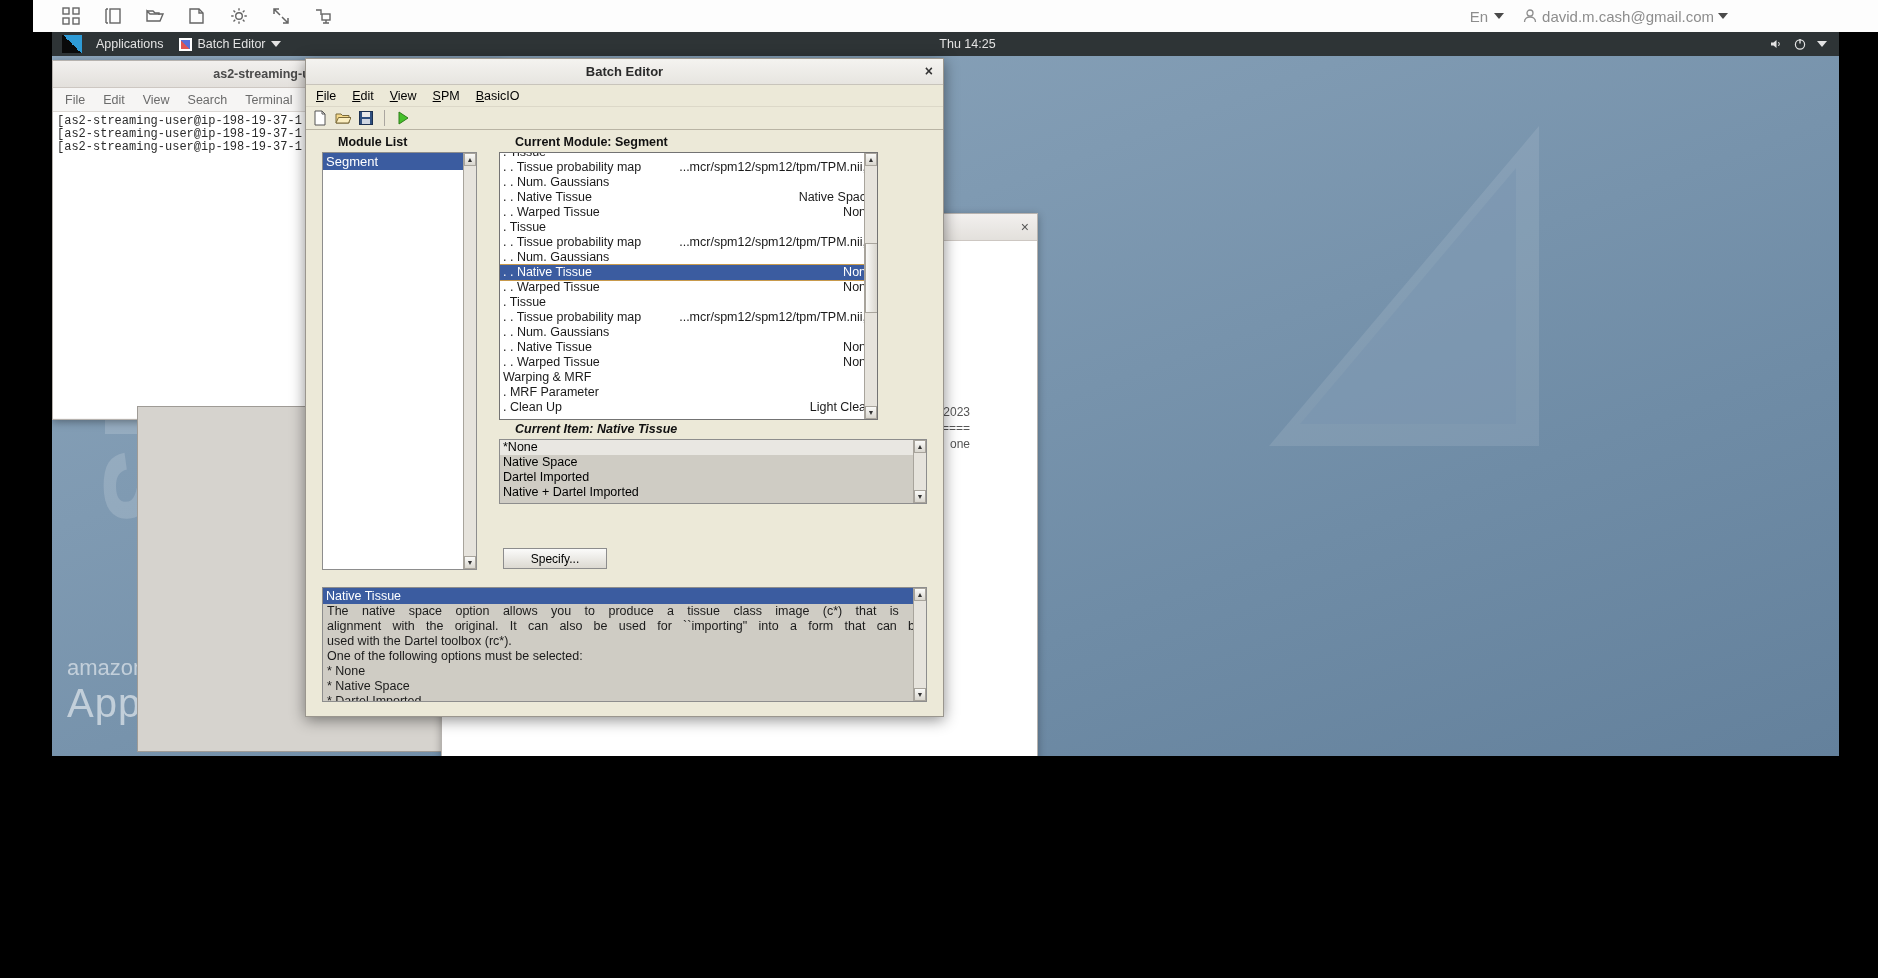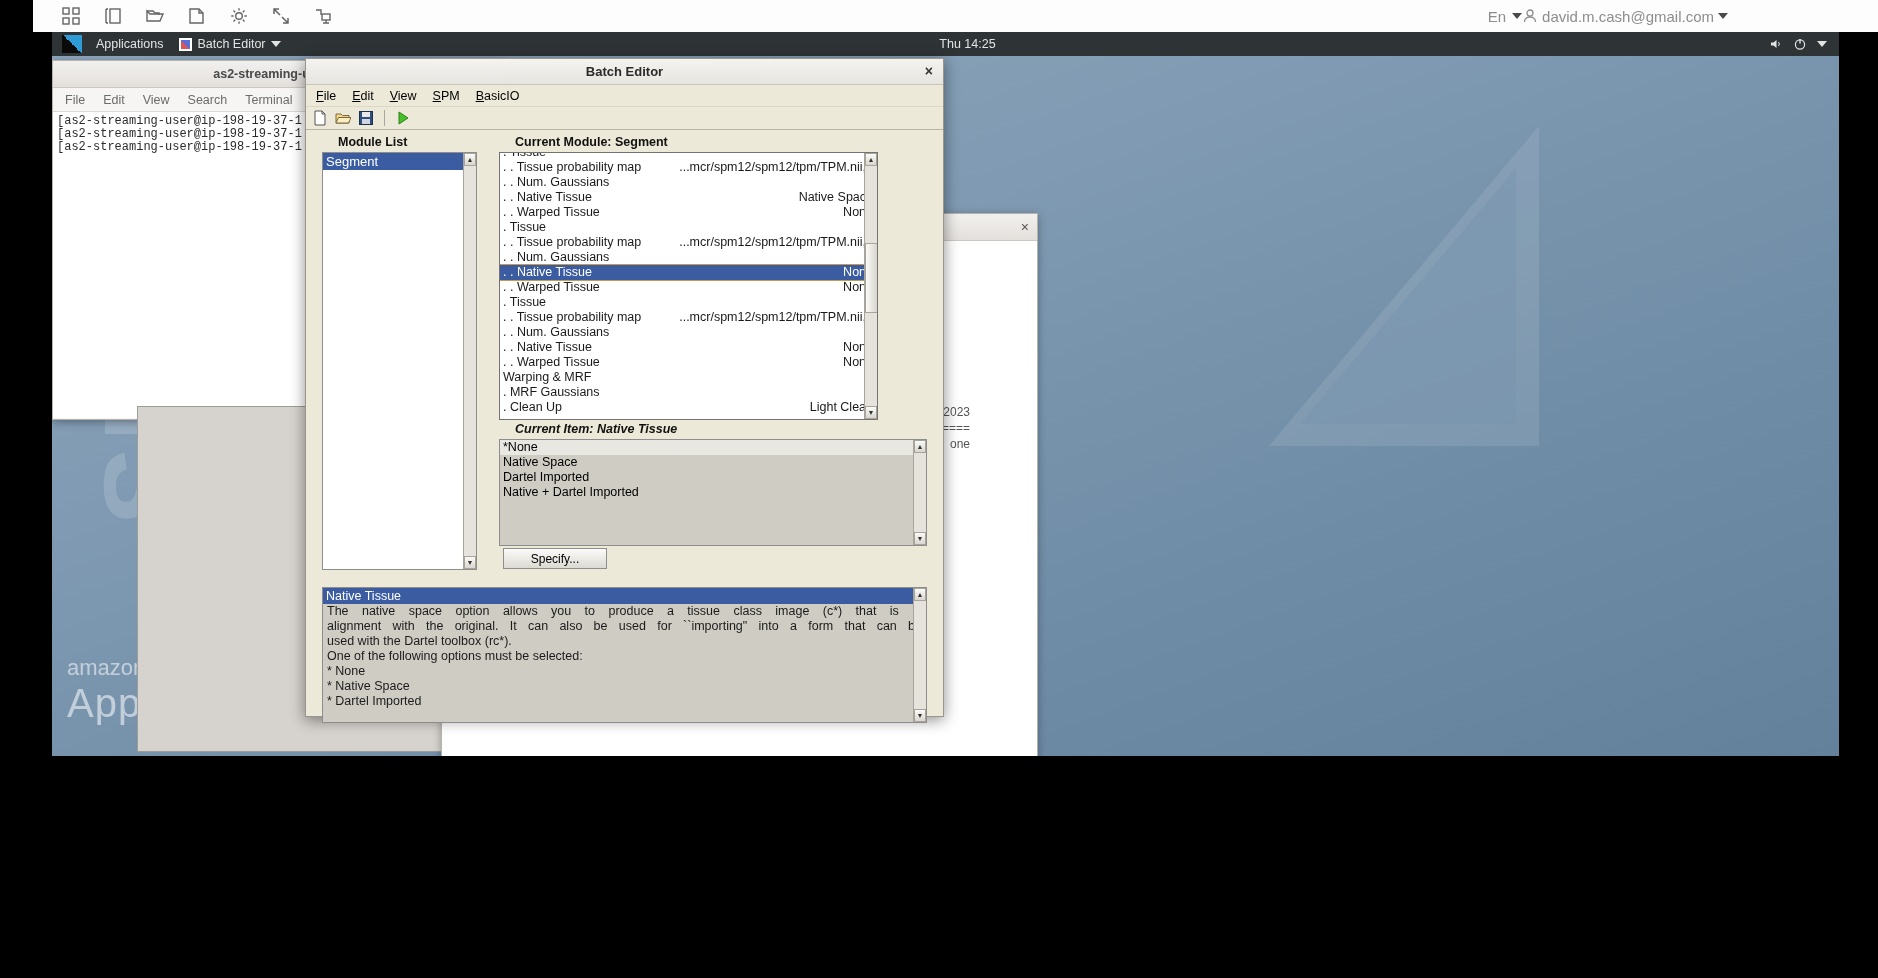--- a/index.html
+++ b/index.html
@@ -6,21 +6,21 @@
   html,body { width:1878px; height:978px; overflow:hidden; background:#000; }
   body { font-family:"Liberation Sans", sans-serif; }
 
   
   #appstream-bar{
     position:absolute; left:33px; top:0; width:1845px; height:32px;
     background:#fdfdfd; display:flex; align-items:center;
   }
   #appstream-bar .tools{ display:flex; align-items:center; gap:22px; margin-left:28px; }
   .as-icon{ width:20px; height:20px; opacity:.82; display:block; }
-  #appstream-bar .right{ margin-left:auto; display:flex; align-items:center; gap:0; margin-right:150px; color:#8d8d8d; font-size:15px; }
+  #appstream-bar .right{ margin-left:auto; display:flex; align-items:center; gap:18px; margin-right:150px; color:#8d8d8d; font-size:15px; }
   .lang-sel{ display:flex; align-items:center; gap:6px; }
   .user-sel{ display:flex; align-items:center; gap:4px; }
   .caret{ width:0;height:0;border-left:5px solid transparent;border-right:5px solid transparent;border-top:6px solid #4a4a4a; }
 
   
   #desktop{
     position:absolute; left:52px; top:56px; width:1787px; height:700px;
     background:linear-gradient(160deg,#8ea7bd 0%, #7f9ab2 35%, #6f8ca6 70%, #64819c 100%);
     overflow:hidden;
   }
@@ -107,30 +107,30 @@
   #curmod-lbl{ position:absolute; left:193px; top:5px; }
   #curmod{ position:absolute; left:193px; top:22px; width:379px; height:268px;
            background:#fff; border:1px solid #737373; overflow:hidden; }
   .row{ display:flex; justify-content:space-between; height:15px; line-height:15px;
         font-size:12.5px; padding:0 4px 0 3px; white-space:nowrap; color:#1a1a1a;}
   .row.sel{ background:#3b5ca0; color:#fff; outline:1px solid #c89a4c; }
   .row .k{ overflow:hidden; text-overflow:ellipsis; }
   .row .v{ margin-left:12px; }
 
   #curitem-lbl{ position:absolute; left:193px; top:292px;font-style:italic; }
-  #curitem{ position:absolute; left:193px; top:309px; width:428px; height:107px;
+  #curitem{ position:absolute; left:193px; top:309px; width:428px; height:65px;
             background:#cfccc4; border:1px solid #8d8d8d; overflow:hidden; }
   #curitem .opt{ height:15px; line-height:15px; font-size:12.5px; padding:0 3px; }
   #curitem .opt.first{ background:#e9e7e2; }
 
   #specify{ position:absolute; left:197px; top:418px; width:104px; height:21px;
             background:linear-gradient(#fbfbfa,#dcd9d1); border:1px solid #8d8d8d;
             font-size:12px; display:flex; align-items:center; justify-content:center; }
 
-  #help{ position:absolute; left:16px; top:528px; width:605px; height:136px;
+  #help{ position:absolute; left:16px; top:528px; width:605px; height:115px;
          background:#cfccc4; border:1px solid #8d8d8d; overflow:hidden; }
   #help .hhead{ background:#3b5ca0; color:#fff; font-size:12.5px; padding:0 3px; height:16px; line-height:16px;}
   #help .hline{ font-size:12.5px; line-height:15px; padding:0 4px; color:#1b1b1b; white-space:nowrap; }
   #help .just{ text-align:justify; text-align-last:justify; }
 
   
   .sb{ position:absolute; right:0; top:0; width:13px; height:100%;
        background:#e6e3dc; border-left:1px solid #a8a49c; }
   .sb .arr{ height:13px; background:linear-gradient(#fafaf8,#d9d6ce); border:1px solid #a8a49c;
             display:flex; align-items:center; justify-content:center; font-size:7px; color:#333;}
@@ -363,21 +363,21 @@
           </div>
           <div class="row">
             <span class="k">. . Warped Tissue</span>
             <span class="v">None</span>
           </div>
           <div class="row">
             <span class="k">Warping &amp; MRF</span>
             <span class="v"></span>
           </div>
           <div class="row">
-            <span class="k">. MRF Gaussians</span>
+            <span class="k">. MRF Parameter</span>
             <span class="v">1</span>
           </div>
           <div class="row">
             <span class="k">. Clean Up</span>
             <span class="v">Light Clean</span>
           </div>
         </div>
       <div class="sb">
         <div class="arr">▲</div>
         <div class="thumb" style="top:90px;height:70px;"></div>

